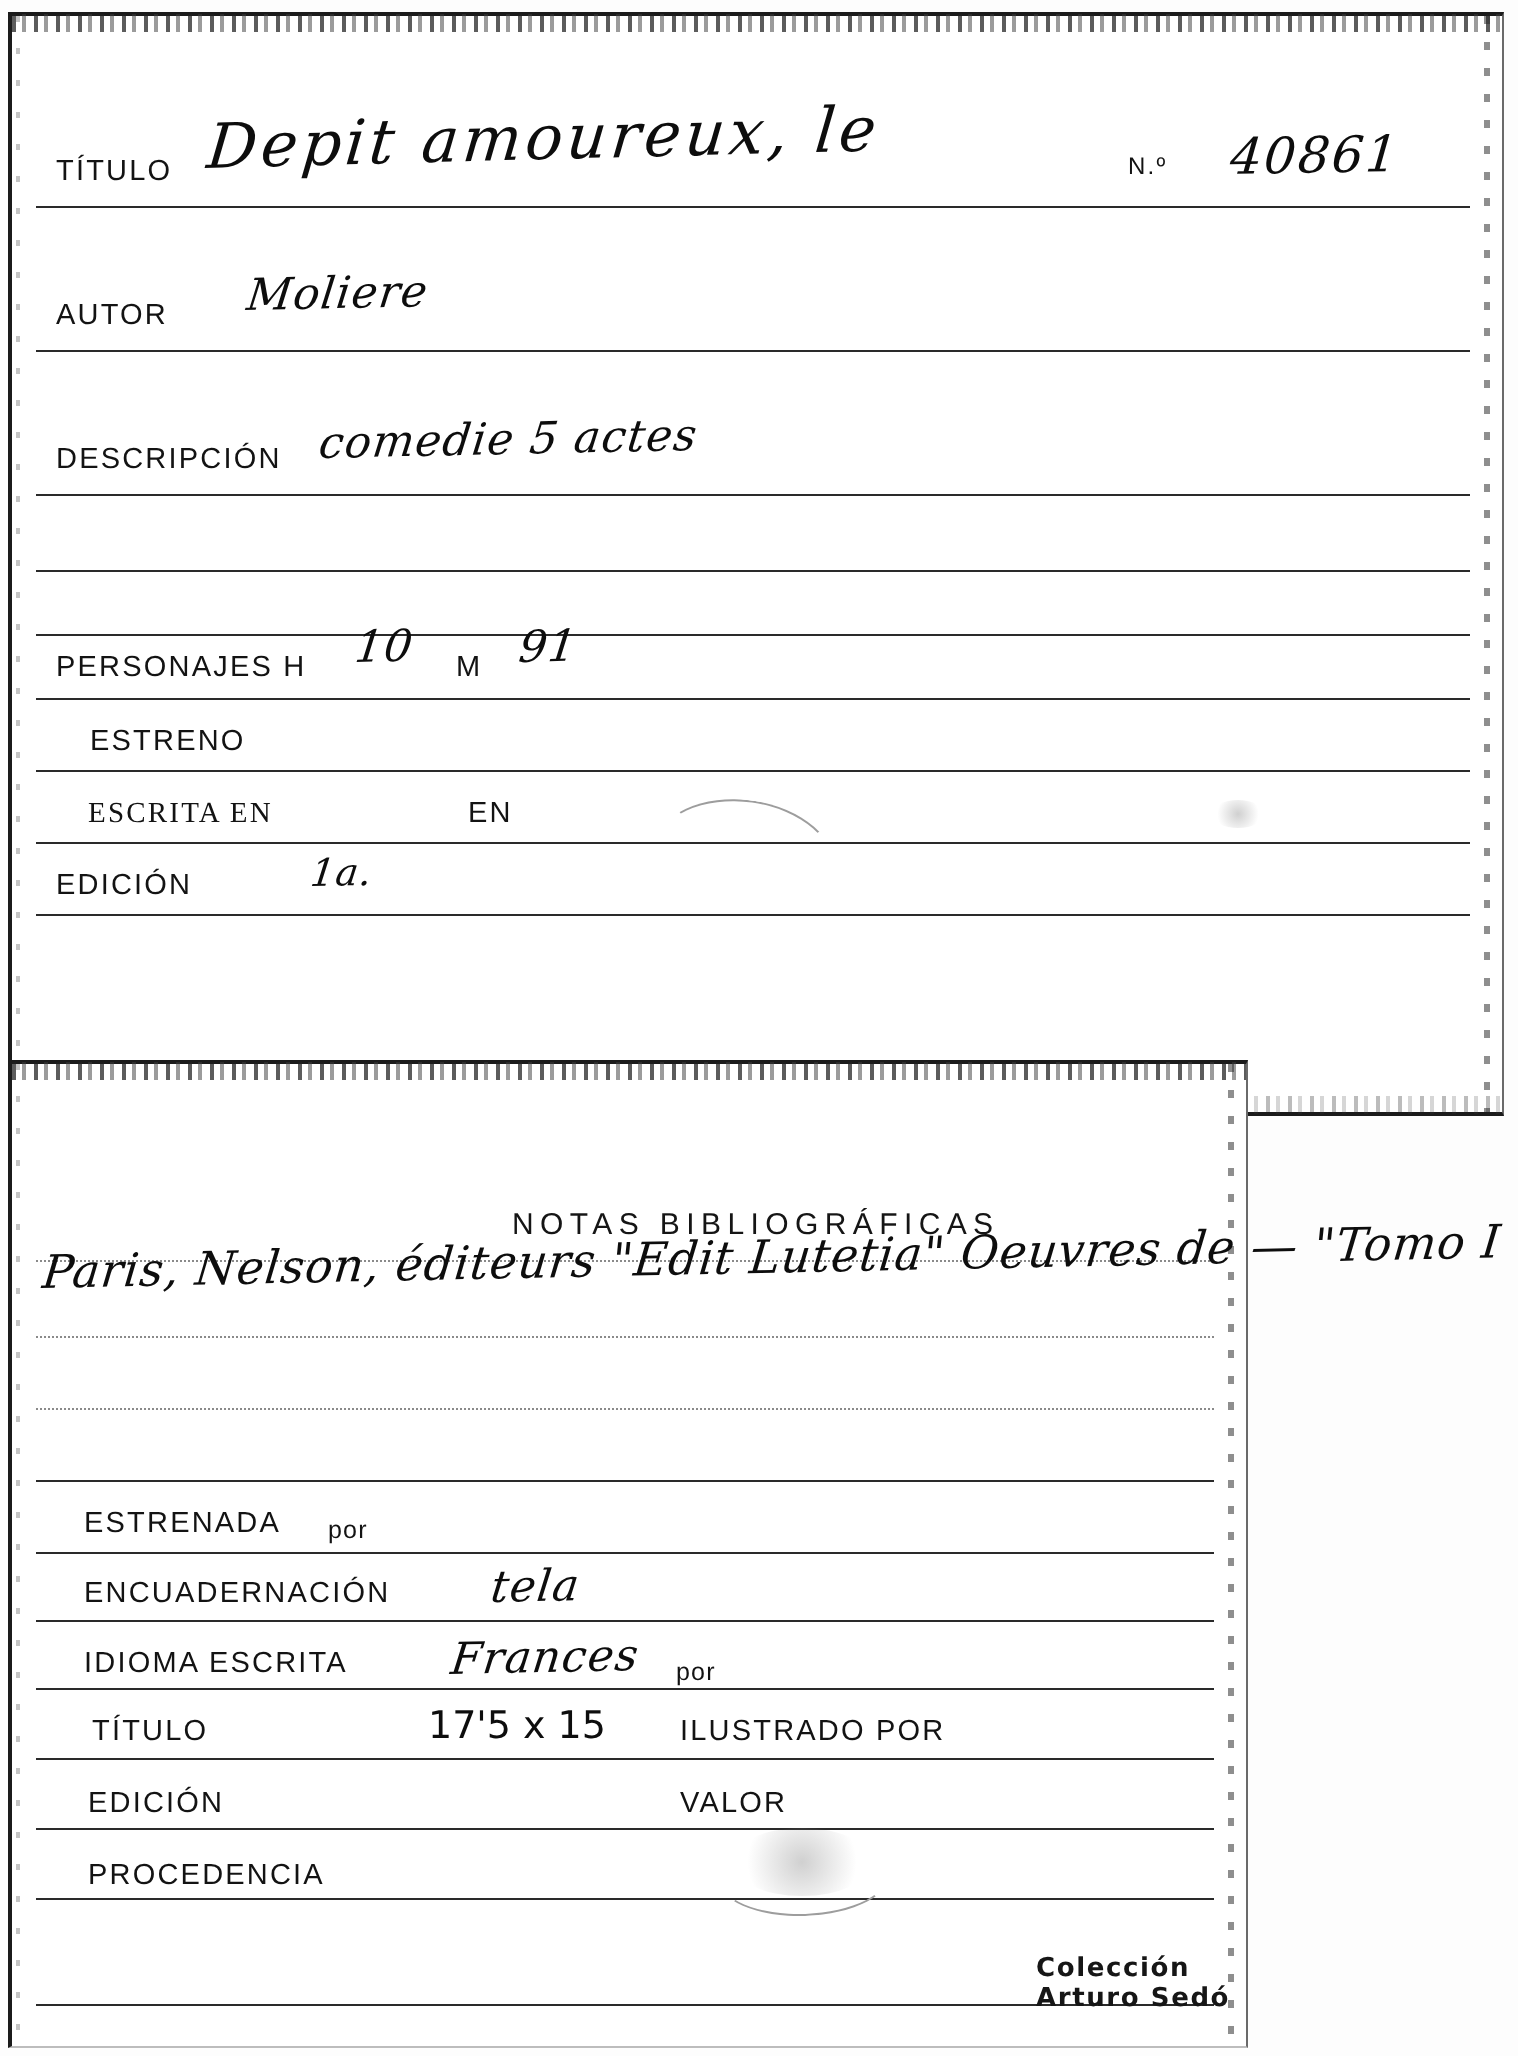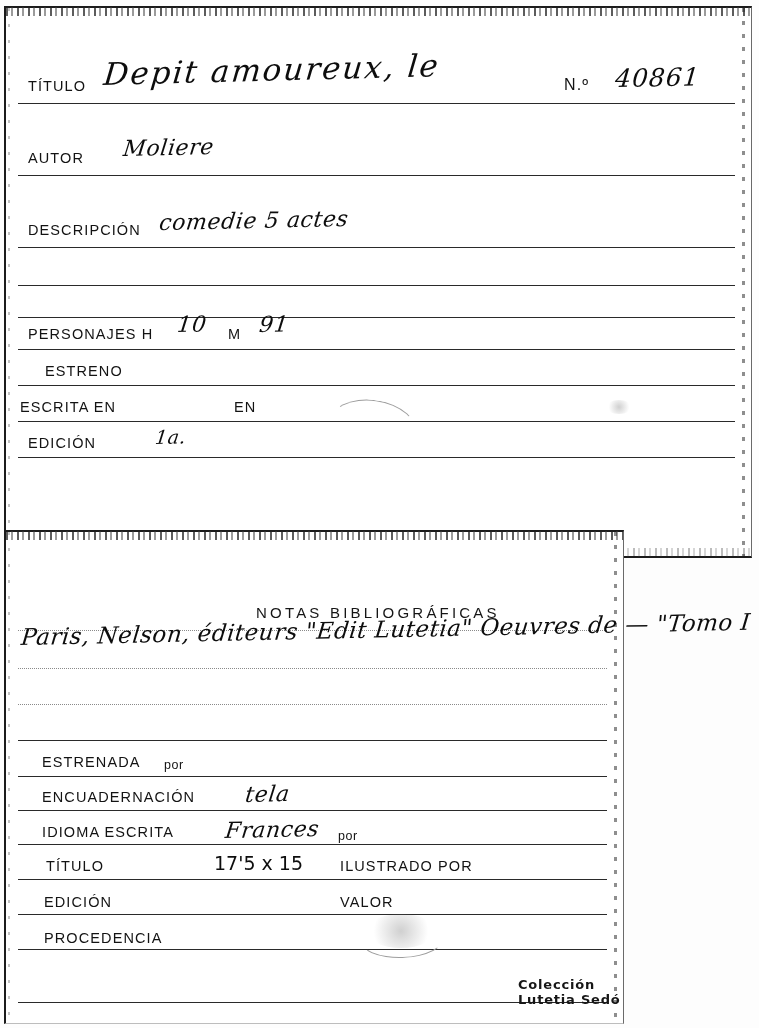--- a/index.html
+++ b/index.html
@@ -194,32 +194,32 @@
     <div class="rule" style="top:309px;"></div>
     <div class="rule" style="top:341px;"></div>
     <div class="rule" style="top:377px;"></div>
     <div class="rule" style="top:413px;"></div>
     <div class="rule" style="top:449px;"></div>
 
     <div class="arc" style="left:320px; top:392px; width:90px; height:58px; transform:rotate(8deg);"></div>
     <div class="blob" style="left:600px; top:392px; width:26px; height:14px;"></div>
 
     <div class="label" style="left:22px; top:70px;">TÍTULO</div>
-    <div class="label" style="left:558px; top:68px; font-size:16px;">N.º</div>
+    <div class="label" style="left:558px; top:68px; font-size:12px;">N.º</div>
 
     <div class="label" style="left:22px; top:142px;">AUTOR</div>
 
     <div class="label" style="left:22px; top:214px;text-align:right;">DESCRIPCIÓN</div>
 
     <div class="label" style="left:22px; top:318px;">PERSONAJES H</div>
     <div class="label" style="left:222px; top:318px;">M</div>
 
     <div class="label" style="left:39px; top:355px;">ESTRENO</div>
 
-    <div class="label" style="left:14px; top:391px;">ESCRITA EN</div>
+    <div class="label" style="left:38px; top:391px;font-family:Liberation Serif, serif;">ESCRITA EN</div>
     <div class="label" style="left:228px; top:391px;">EN</div>
 
     <div class="label" style="left:22px; top:427px;">EDICIÓN</div>
 
     <div class="hand h-title" style="left:96px; top:48px;">Depit amoureux, le</div>
     <div class="hand h-num" style="left:608px; top:56px;">40861</div>
 
     <div class="hand h-mid" style="left:116px; top:128px;">Moliere</div>
 
     <div class="hand h-mid" style="left:152px; top:202px;">comedie 5 actes</div>
@@ -267,16 +267,16 @@
 
     <div class="label" style="left:38px; top:362px;">EDICIÓN</div>
     <div class="label" style="left:334px; top:362px;">VALOR</div>
 
     <div class="label" style="left:38px; top:398px;">PROCEDENCIA</div>
 
     <div class="hand h-mid" style="left:238px; top:250px;">tela</div>
     <div class="hand h-mid" style="left:218px; top:286px;">Frances</div>
     <div class="hand h-plain" style="left:208px; top:320px;">17'5 x 15</div>
 
-    <div class="collection" style="left:512px; top:445px;">Colección Lutetia Sedó</div>
+    <div class="collection" style="left:512px; top:445px;">Colección Arturo Sedó</div>
   </div>
 
 </div>
 
 </body></html>

